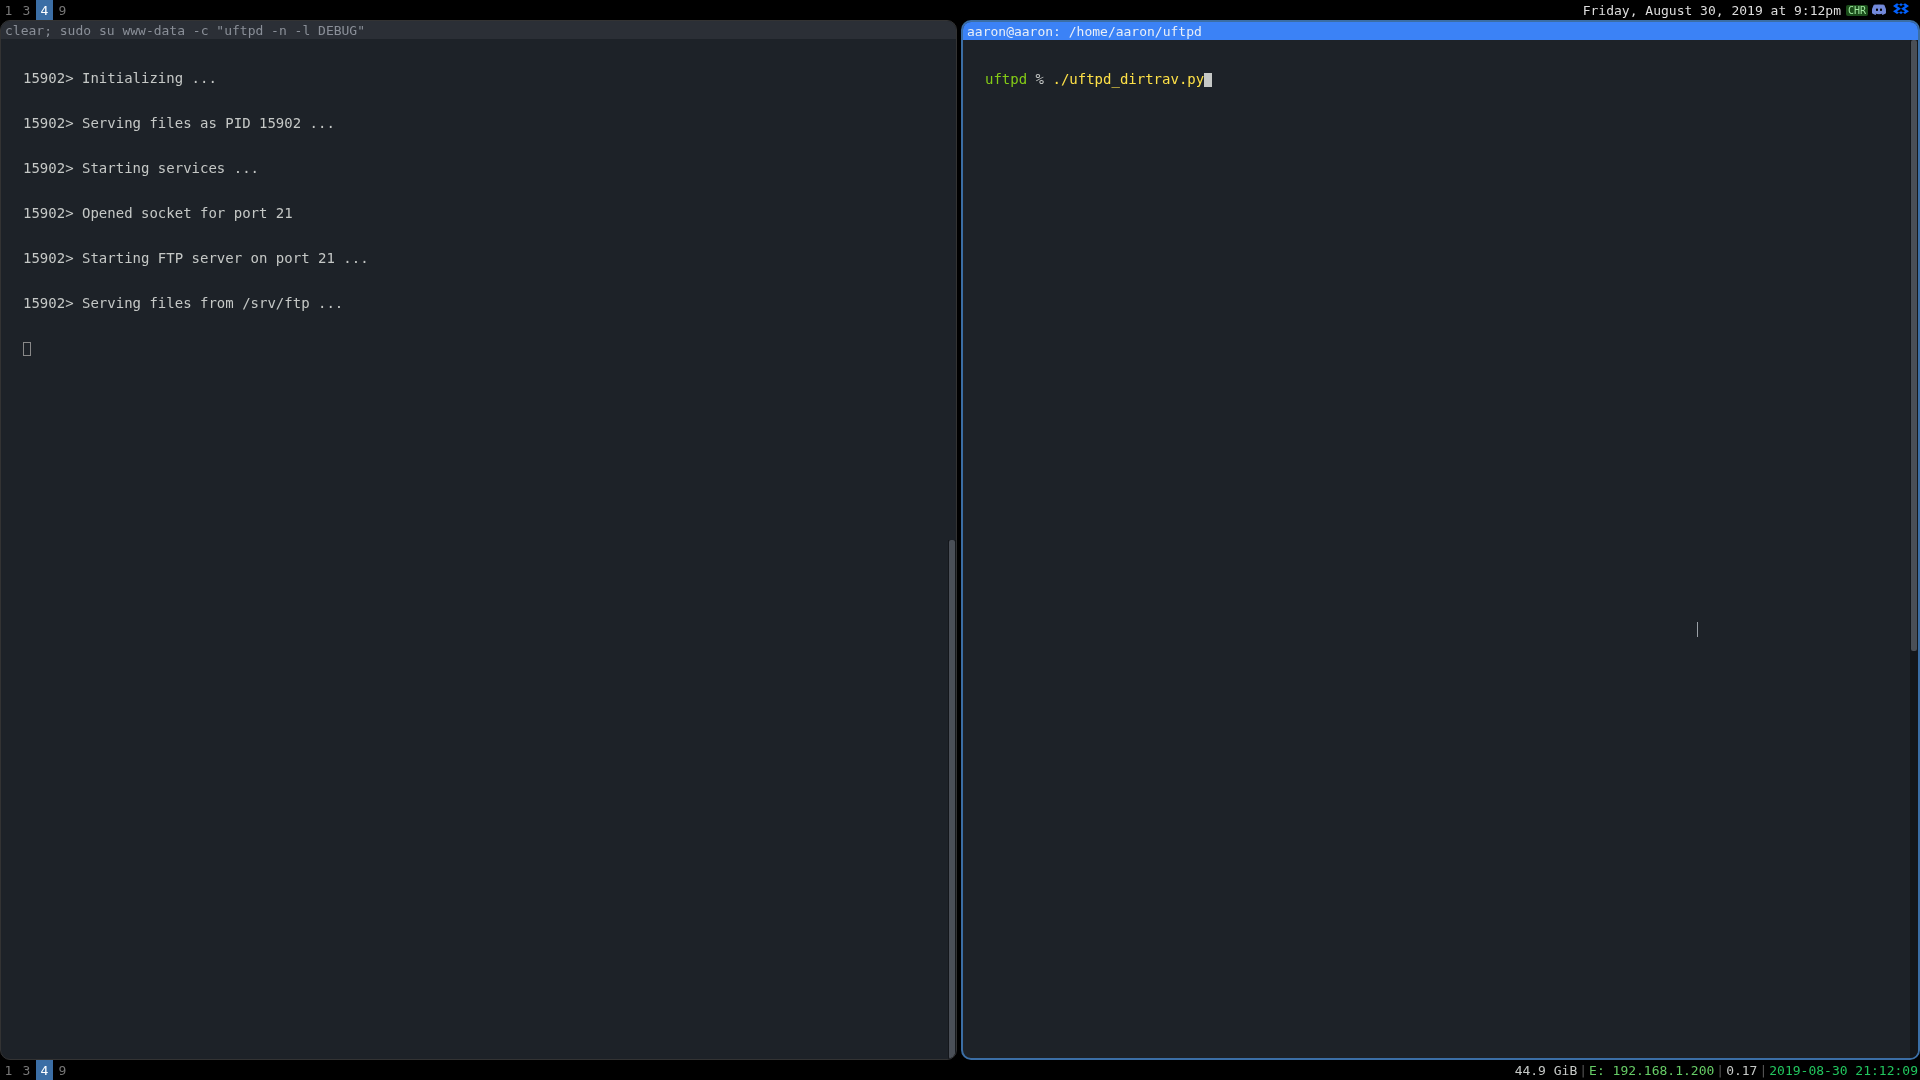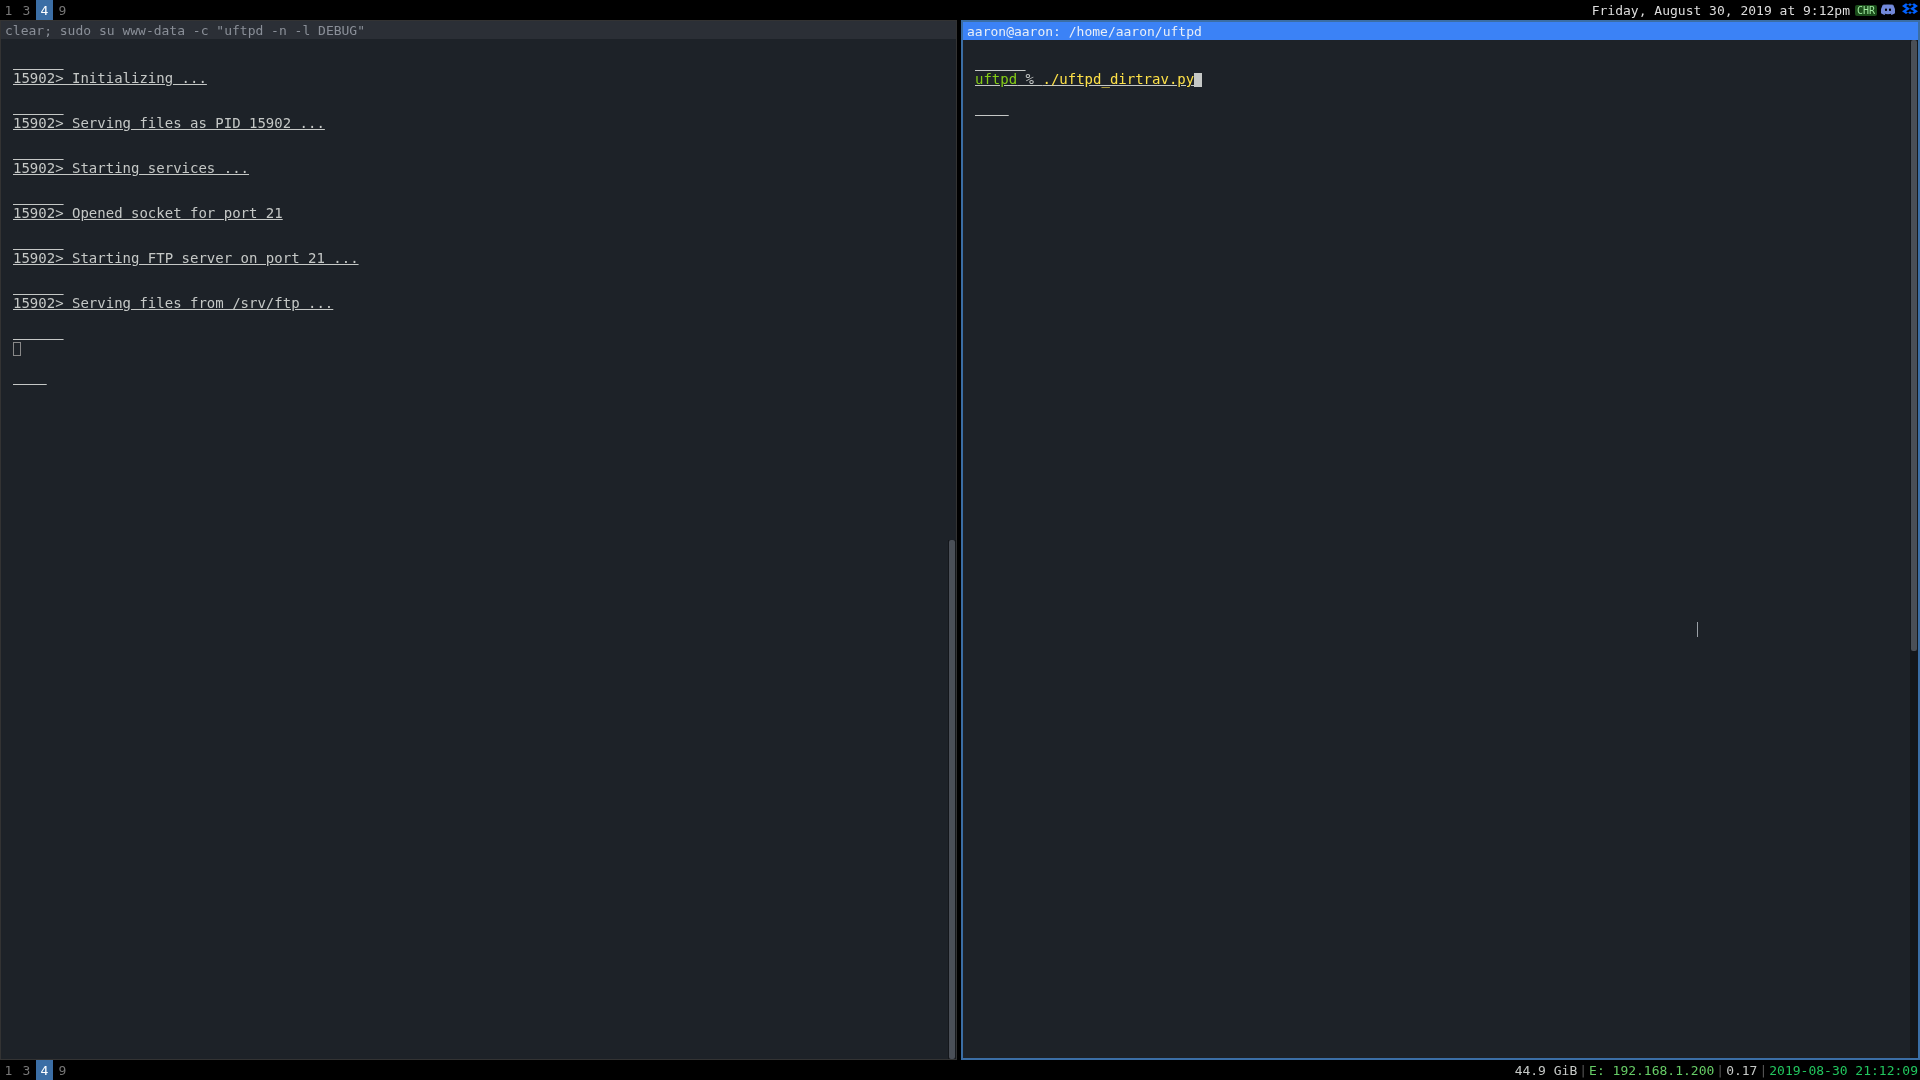--- a/index.html
+++ b/index.html
@@ -41,21 +41,21 @@
   }
   .topbar .spacer { flex: 1; }
   .clock {
     padding: 0 6px;
     color: #ddd;
     display: flex;
     align-items: center;
     white-space: pre;
     margin-left: 21px;
   }
-  .tray { display: flex; align-items: center; padding-right: 0; gap: 2px; }
+  .tray { display: flex; align-items: center; padding-right: 9px; gap: 2px; }
   .tray-icon {
     width: 20px; height: 16px;
     display: flex; align-items: center; justify-content: center;
   }
   .tray-kbd {
     background: #1a4d1a;
     color: #9fe89f;
     font-size: 10px;
     padding: 0 2px;
     border-radius: 2px;
@@ -67,20 +67,21 @@
   .workspace {
     position: absolute;
     top: 20px; left: 0; right: 0; bottom: 20px;
     display: flex;
     background: #000;
   }
   .pane {
     background: #1d2228;
     position: relative;
     overflow: hidden;
+    border-radius: 10px;
   }
   .pane.left {
     flex: 1;
     border: 1px solid #333;
   }
   .pane.right {
     flex: 1;
     border: 2px solid #3b6ea5;
   }
   .divider-gap { width: 4px; background: #000; }
@@ -95,26 +96,25 @@
     align-items: center;
     white-space: pre;
     overflow: hidden;
   }
   .pane.right .titlebar {
     background: #3b82f6;
     color: #e8eef7;
   }
 
   .term {
-    padding: 2px 12px;
+    padding: 2px 22px;
     white-space: pre;
     font-size: 14px;
     line-height: 15px;
     color: #c5c8c6;
-    text-decoration: underline;
   }
   .term .line { white-space: pre; }
 
   .prompt-dir { color: #84cc16; }
   .prompt-sep { color: #c5c8c6; }
   .prompt-cmd { color: #fde047; }
 
   .cursor-block {
     display: inline-block;
     width: 8px; height: 14px;

